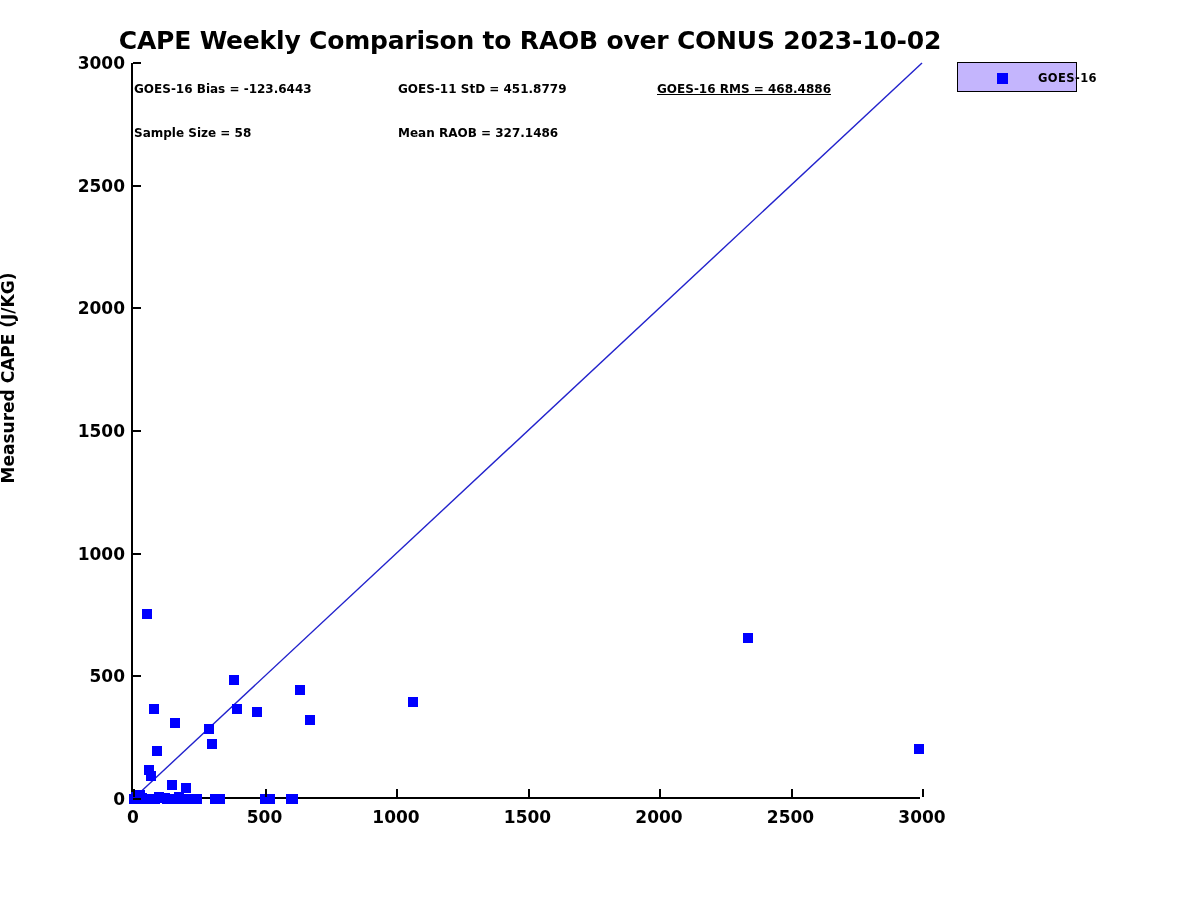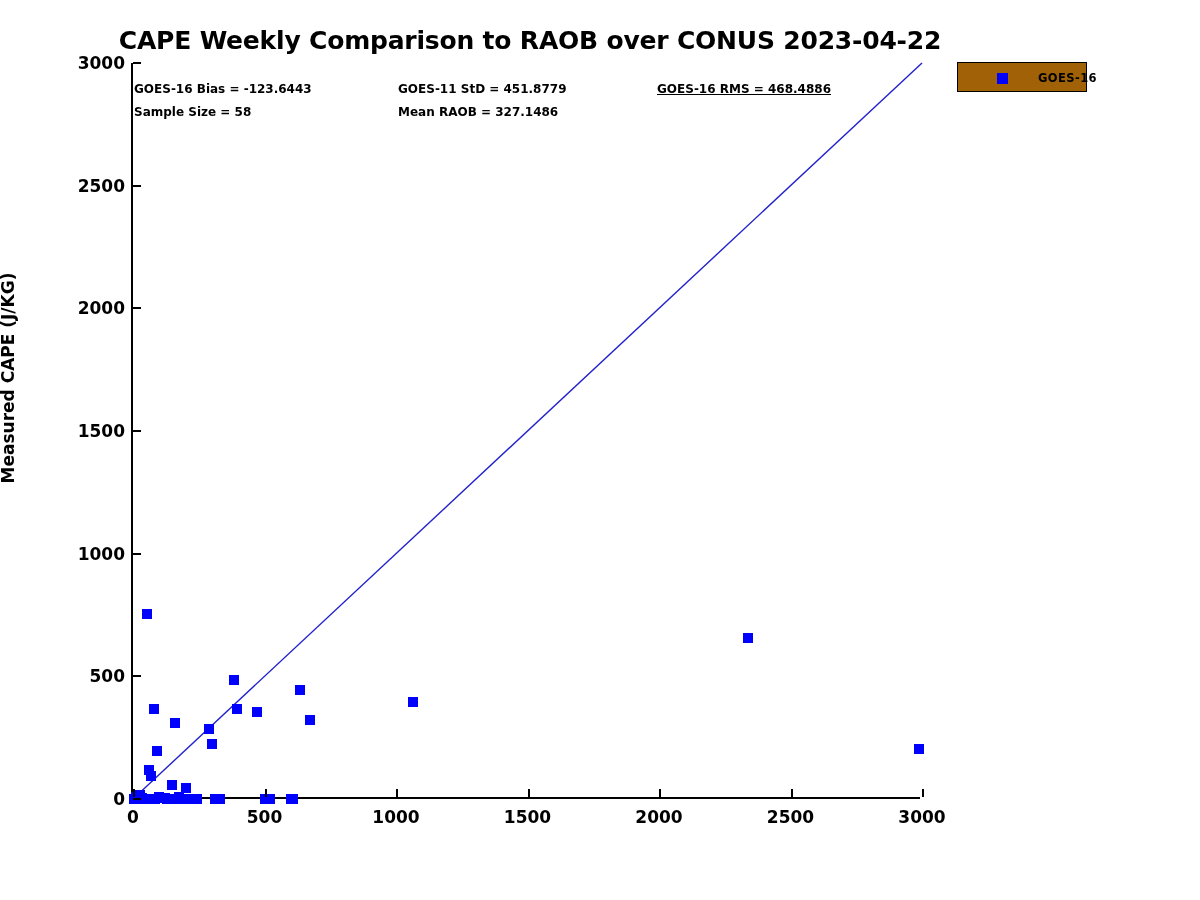--- a/index.html
+++ b/index.html
@@ -43,21 +43,21 @@
     box-sizing: border-box;
   }
   .stat-line {
     position: absolute;
     font-size: 12px;
     font-weight: bold;
     color: #000000;
     white-space: nowrap;
   }
   .stats-row1 { top: 82px; }
-  .stats-row2 { top: 105px; }
+  .stats-row2 { top: 126px; }
   .stat-col-a { left: 134px; }
   .stat-col-b { left: 398px; }
   .stat-col-c { left: 657px; text-decoration: underline; }
 
   .ytick-label {
     position: absolute;
     right: 0;
     width: 70px;
     text-align: right;
     font-size: 17px;
@@ -121,24 +121,24 @@
     width: 10px;
     height: 10px;
     margin-left: -5px;
     margin-top: -5px;
     background: #0000ff;
   }
   .legend-box {
     position: absolute;
     left: 957px;
     top: 62px;
-    width: 130px;
+    width: 120px;
     height: 30px;
     border: 1.5px solid #000;
-    background: #a16207;
+    background: #c4b5fd;
     box-sizing: border-box;
   }
   .legend-swatch {
     position: absolute;
     left: 39px;
     top: 10px;
     width: 11px;
     height: 11px;
     background: #0000ff;
   }
@@ -152,21 +152,21 @@
     color: #000000;
     white-space: nowrap;
   }
   svg.overlay { position: absolute; left: 0; top: 0; overflow: visible; }
 </style>
 </head>
 <body>
 
 <div id="figure">
 
-  <div class="chart-title">CAPE Weekly Comparison to RAOB over CONUS 2023-04-22</div>
+  <div class="chart-title">CAPE Weekly Comparison to RAOB over CONUS 2023-10-02</div>
 
   <div class="stat-line stats-row1 stat-col-a">GOES-16 Bias = -123.6443</div>
   <div class="stat-line stats-row1 stat-col-b">GOES-11 StD = 451.8779</div>
   <div class="stat-line stats-row1 stat-col-c">GOES-16 RMS = 468.4886</div>
   <div class="stat-line stats-row2 stat-col-a">Sample Size = 58</div>
   <div class="stat-line stats-row2 stat-col-b">Mean RAOB = 327.1486</div>
 
   <div class="plot-area">
     <svg class="overlay" id="plot-svg" width="789" height="736">
       <line id="ref-line" x1="0" y1="736" x2="789" y2="0" stroke="#2222cc" stroke-width="1.4"></line>

